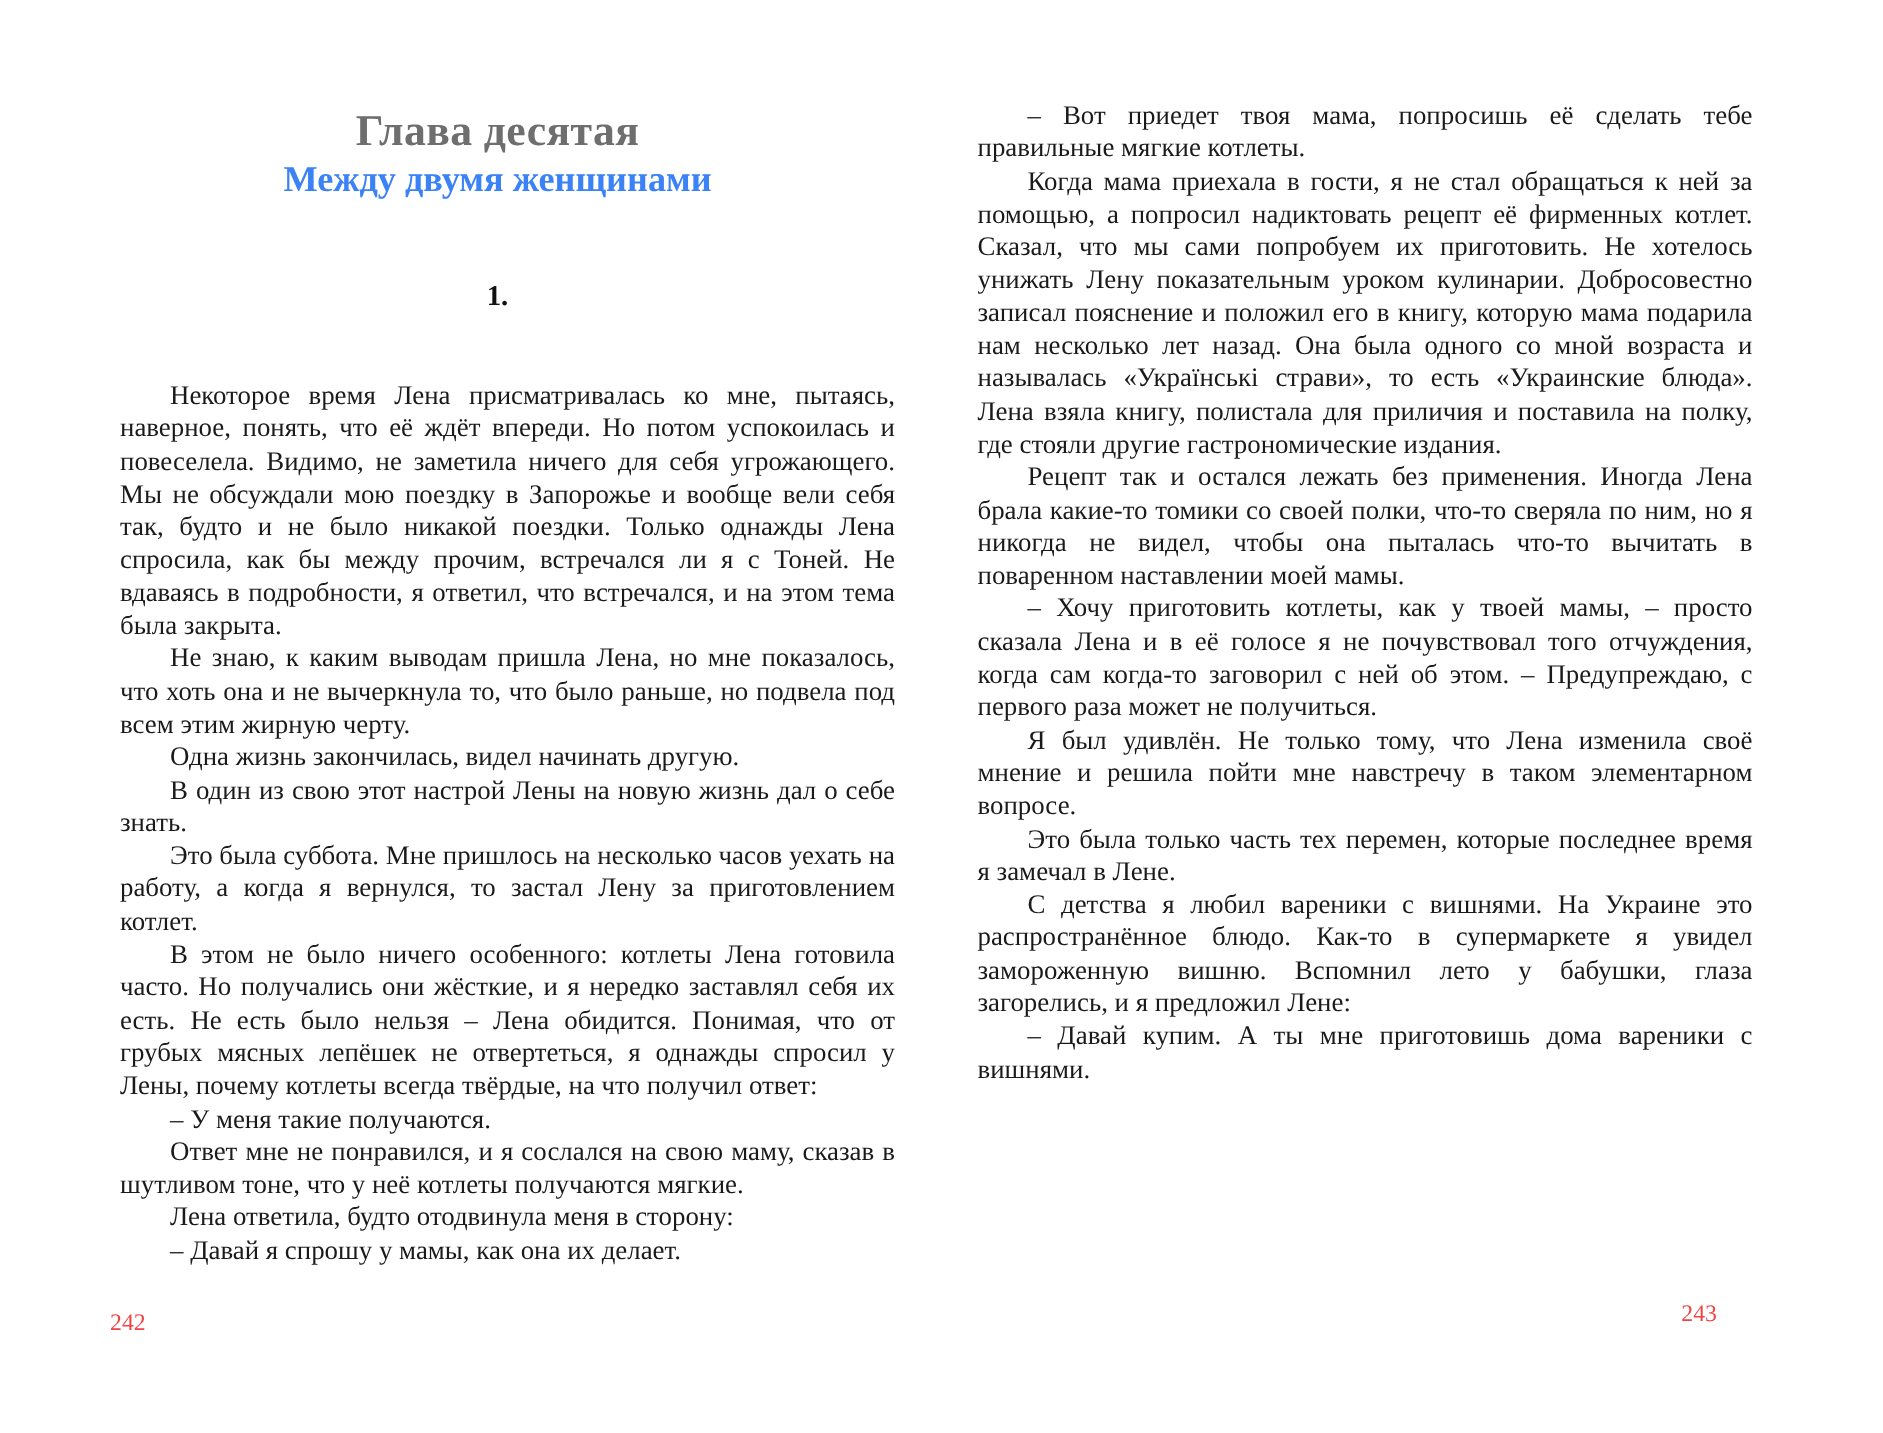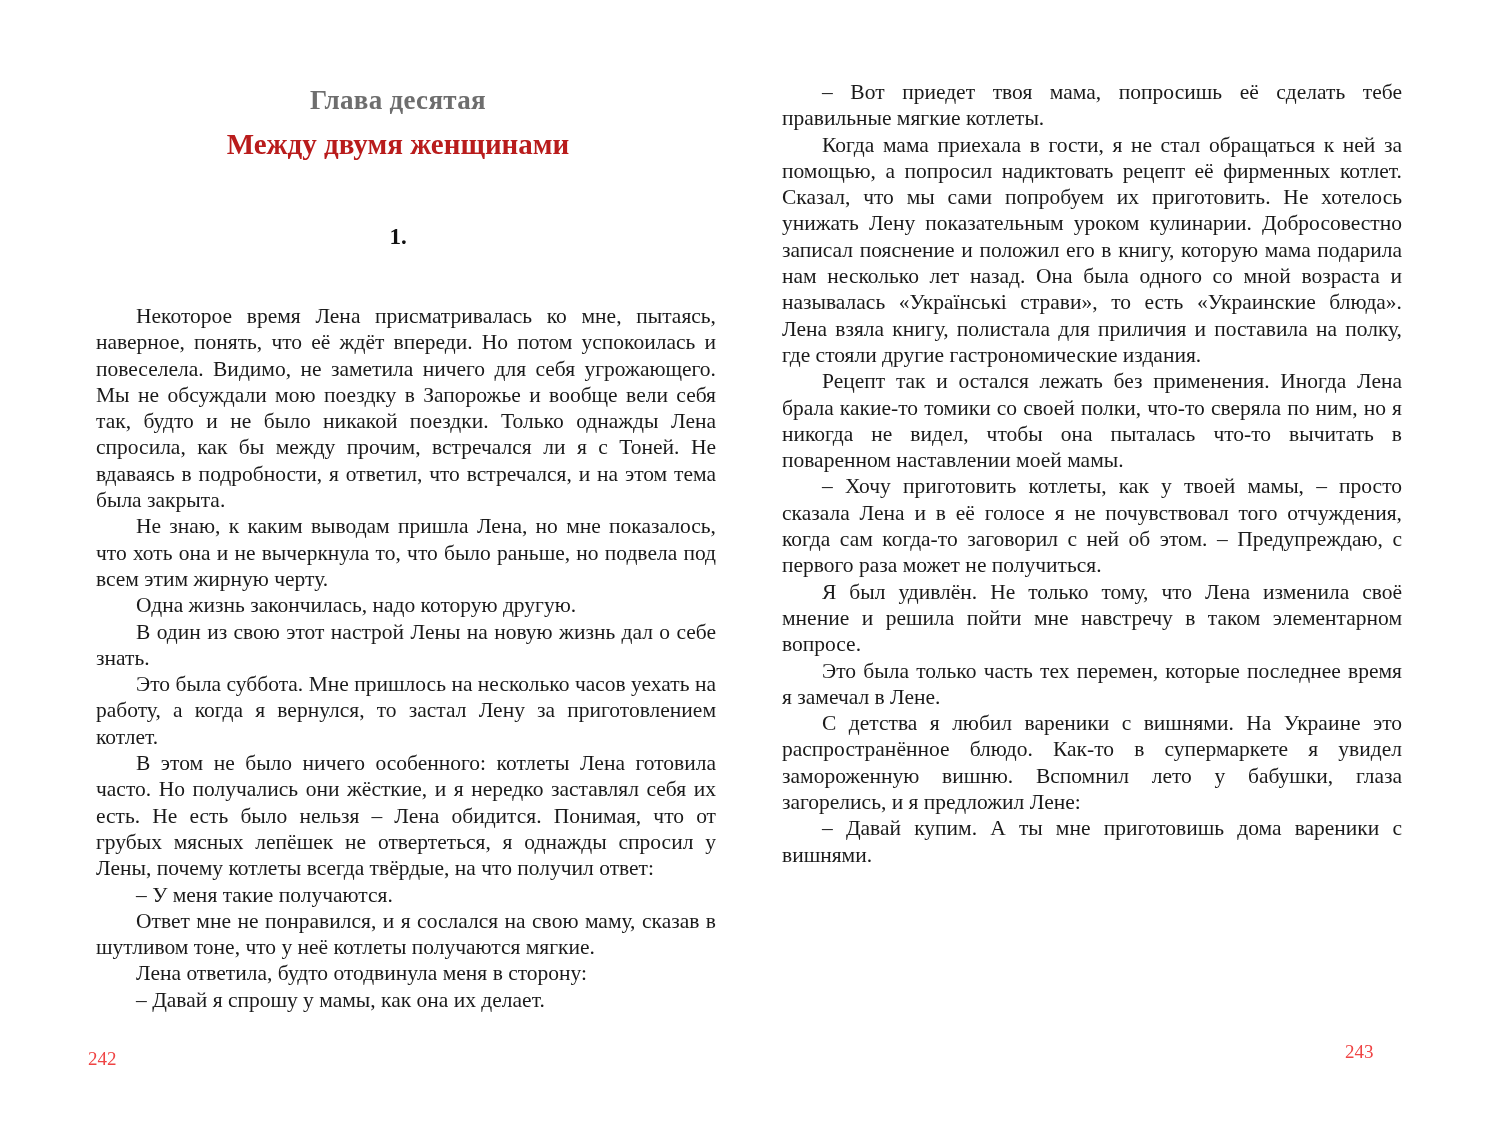--- a/index.html
+++ b/index.html
@@ -32,34 +32,34 @@
   }
   .page-left .column { left: 96px; width: 620px; margin-top: 39px; }
   .page-right .column { left: 29px; width: 620px; top: 79px; }
 
   .chapter-label {
     position: absolute;
     left: 88px;
     width: 620px;
     top: 85px;
     text-align: center;
-    font-size: 27px;
+    font-size: 35px;
     font-weight: bold;
     color: #6e6e6e;
     letter-spacing: 0.3px;
   }
   .chapter-title {
     position: absolute;
     left: 88px;
     width: 620px;
     top: 128px;
     text-align: center;
     font-size: 29px;
     font-weight: bold;
-    color: #b91c1c;
+    color: #3b82f6;
   }
   .section-number {
     position: absolute;
     left: 88px;
     width: 620px;
     top: 224px;
     text-align: center;
     font-size: 23px;
     font-weight: bold;
     color: #111111;
@@ -83,21 +83,21 @@
 <body>
 
 <div class="page page-left">
   <div class="chapter-label">Глава десятая</div>
   <div class="chapter-title">Между двумя женщинами</div>
   <div class="section-number">1.</div>
 
   <div class="column">
     <p class="para">Некоторое время Лена присматривалась ко мне, пыта­ясь, наверное, понять, что её ждёт впереди. Но потом успо­коилась и повеселела. Видимо, не заметила ничего для себя угрожающего. Мы не обсуждали мою поездку в Запорожье и вообще вели себя так, будто и не было никакой поездки. Только однажды Лена спросила, как бы между прочим, встречался ли я с Тоней. Не вдаваясь в подробности, я от­ветил, что встречался, и на этом тема была закрыта.</p>
     <p class="para">Не знаю, к каким выводам пришла Лена, но мне пока­залось, что хоть она и не вычеркнула то, что было раньше, но подвела под всем этим жирную черту.</p>
-    <p class="para">Одна жизнь закончилась, надо которую другую.</p>
+    <p class="para">Одна жизнь закончилась, видел начинать другую.</p>
     <p class="para">В один из свою этот настрой Лены на новую жизнь дал о себе знать.</p>
     <p class="para">Это была суббота. Мне пришлось на несколько часов уехать на работу, а когда я вернулся, то застал Лену за при­готовлением котлет.</p>
     <p class="para">В этом не было ничего особенного: котлеты Лена готовила часто. Но получались они жёсткие, и я нередко заставлял себя их есть. Не есть было нельзя – Лена обидится. Понимая, что от грубых мясных лепёшек не отвертеться, я однажды спросил у Лены, почему котлеты всегда твёрдые, на что получил ответ:</p>
     <p class="para">– У меня такие получаются.</p>
     <p class="para">Ответ мне не понравился, и я сослался на свою маму, ска­зав в шутливом тоне, что у неё котлеты получаются мягкие.</p>
     <p class="para">Лена ответила, будто отодвинула меня в сторону:</p>
     <p class="para">– Давай я спрошу у мамы, как она их делает.</p>
   </div>
 
   <div class="page-number">242</div>

